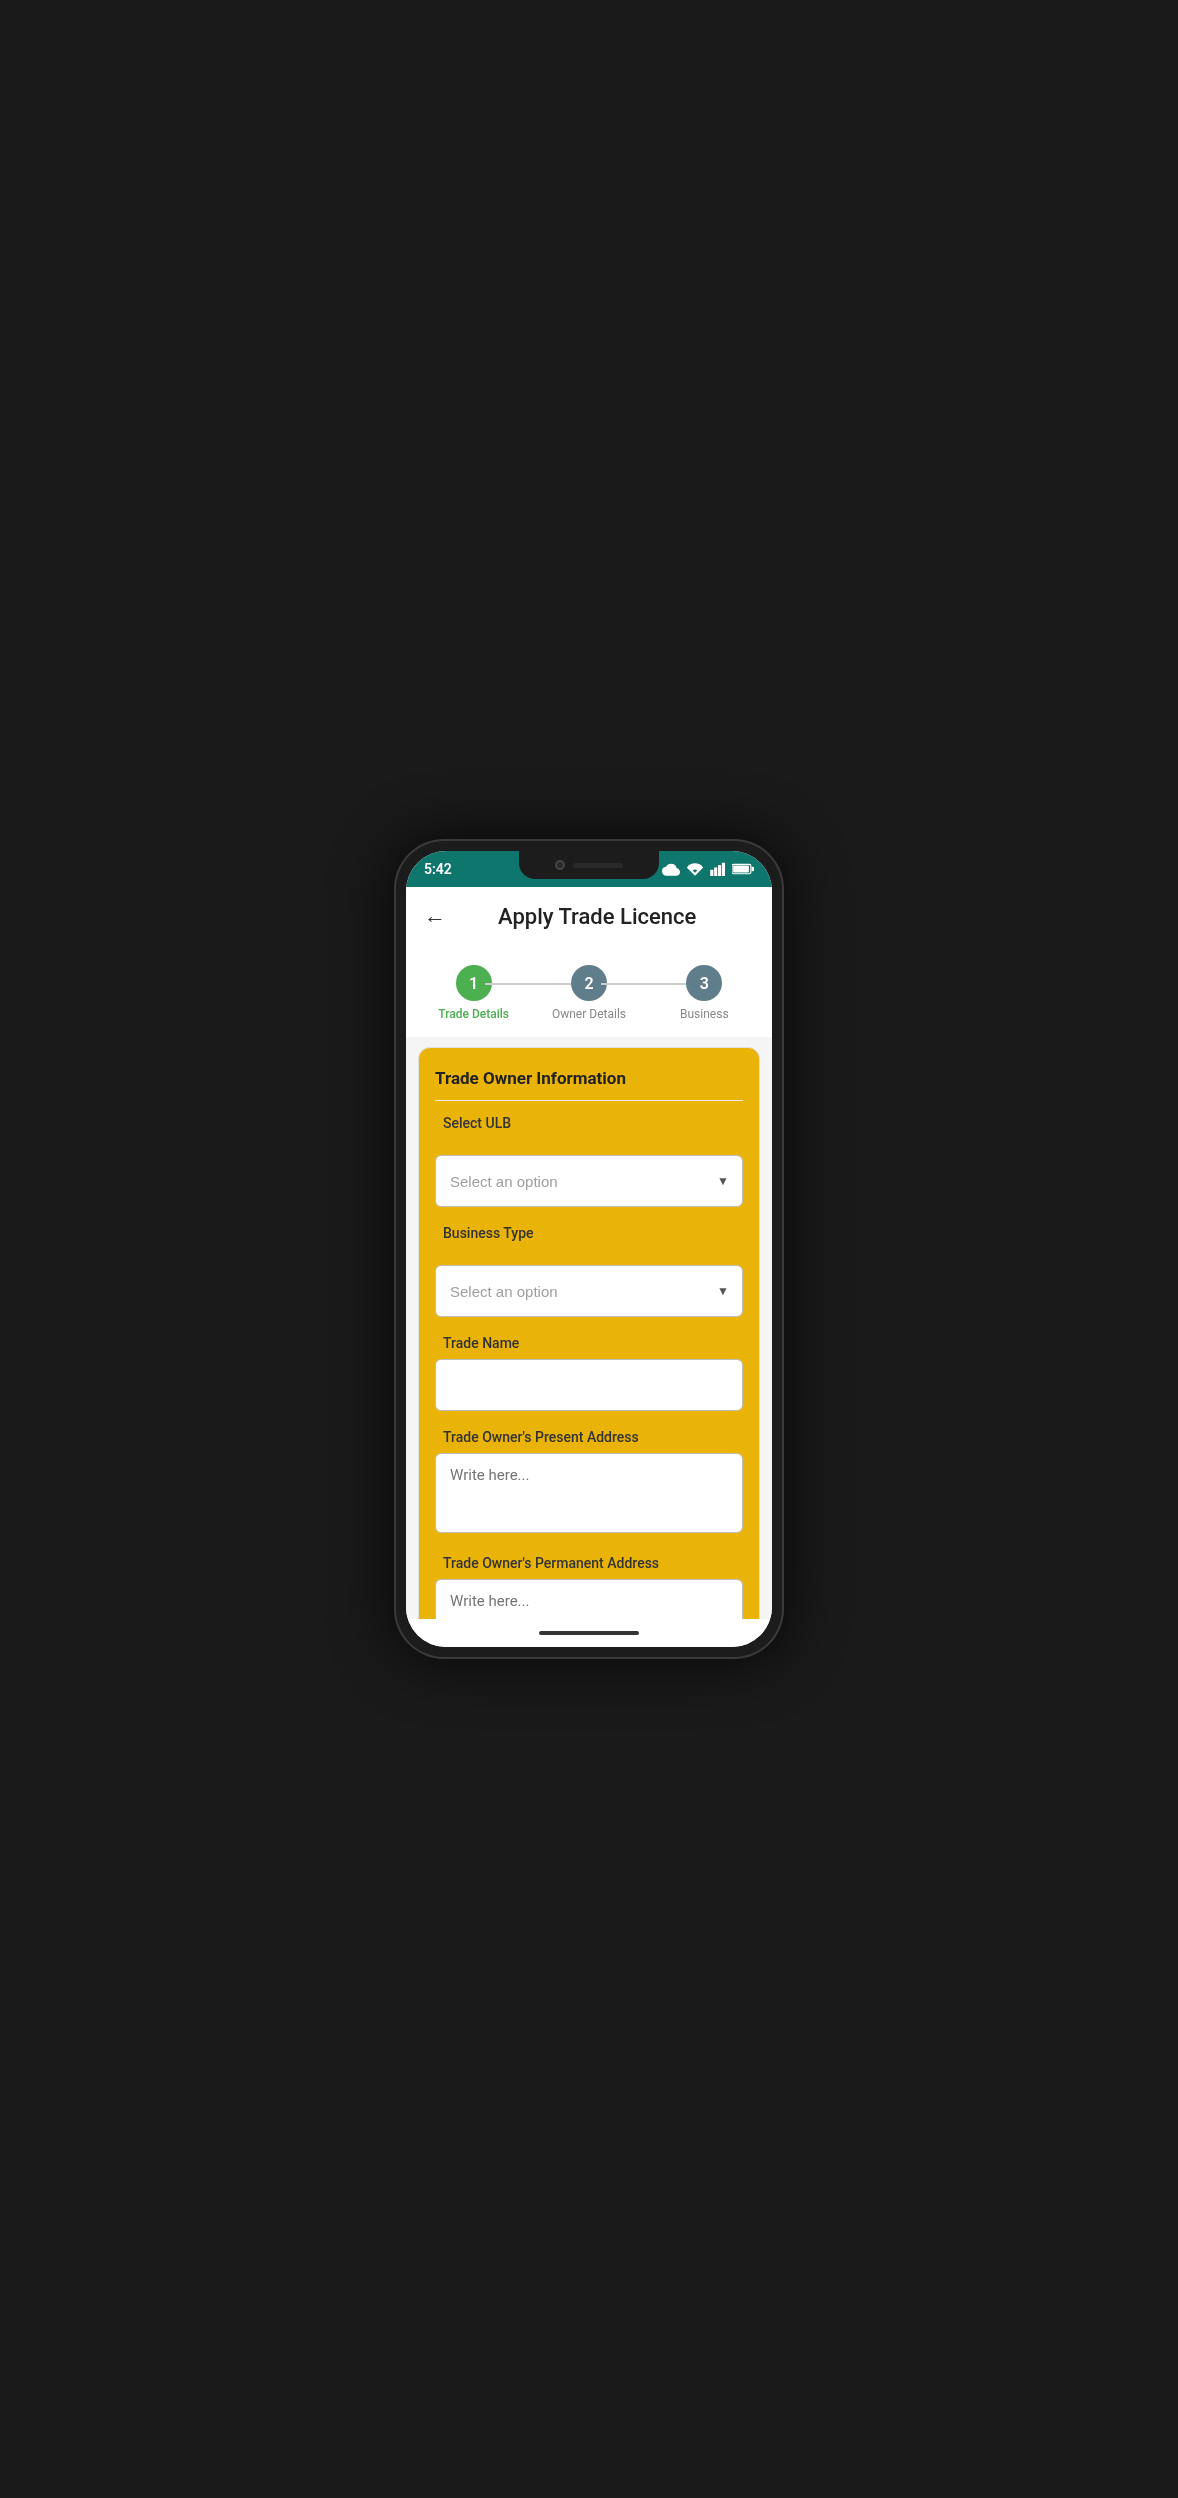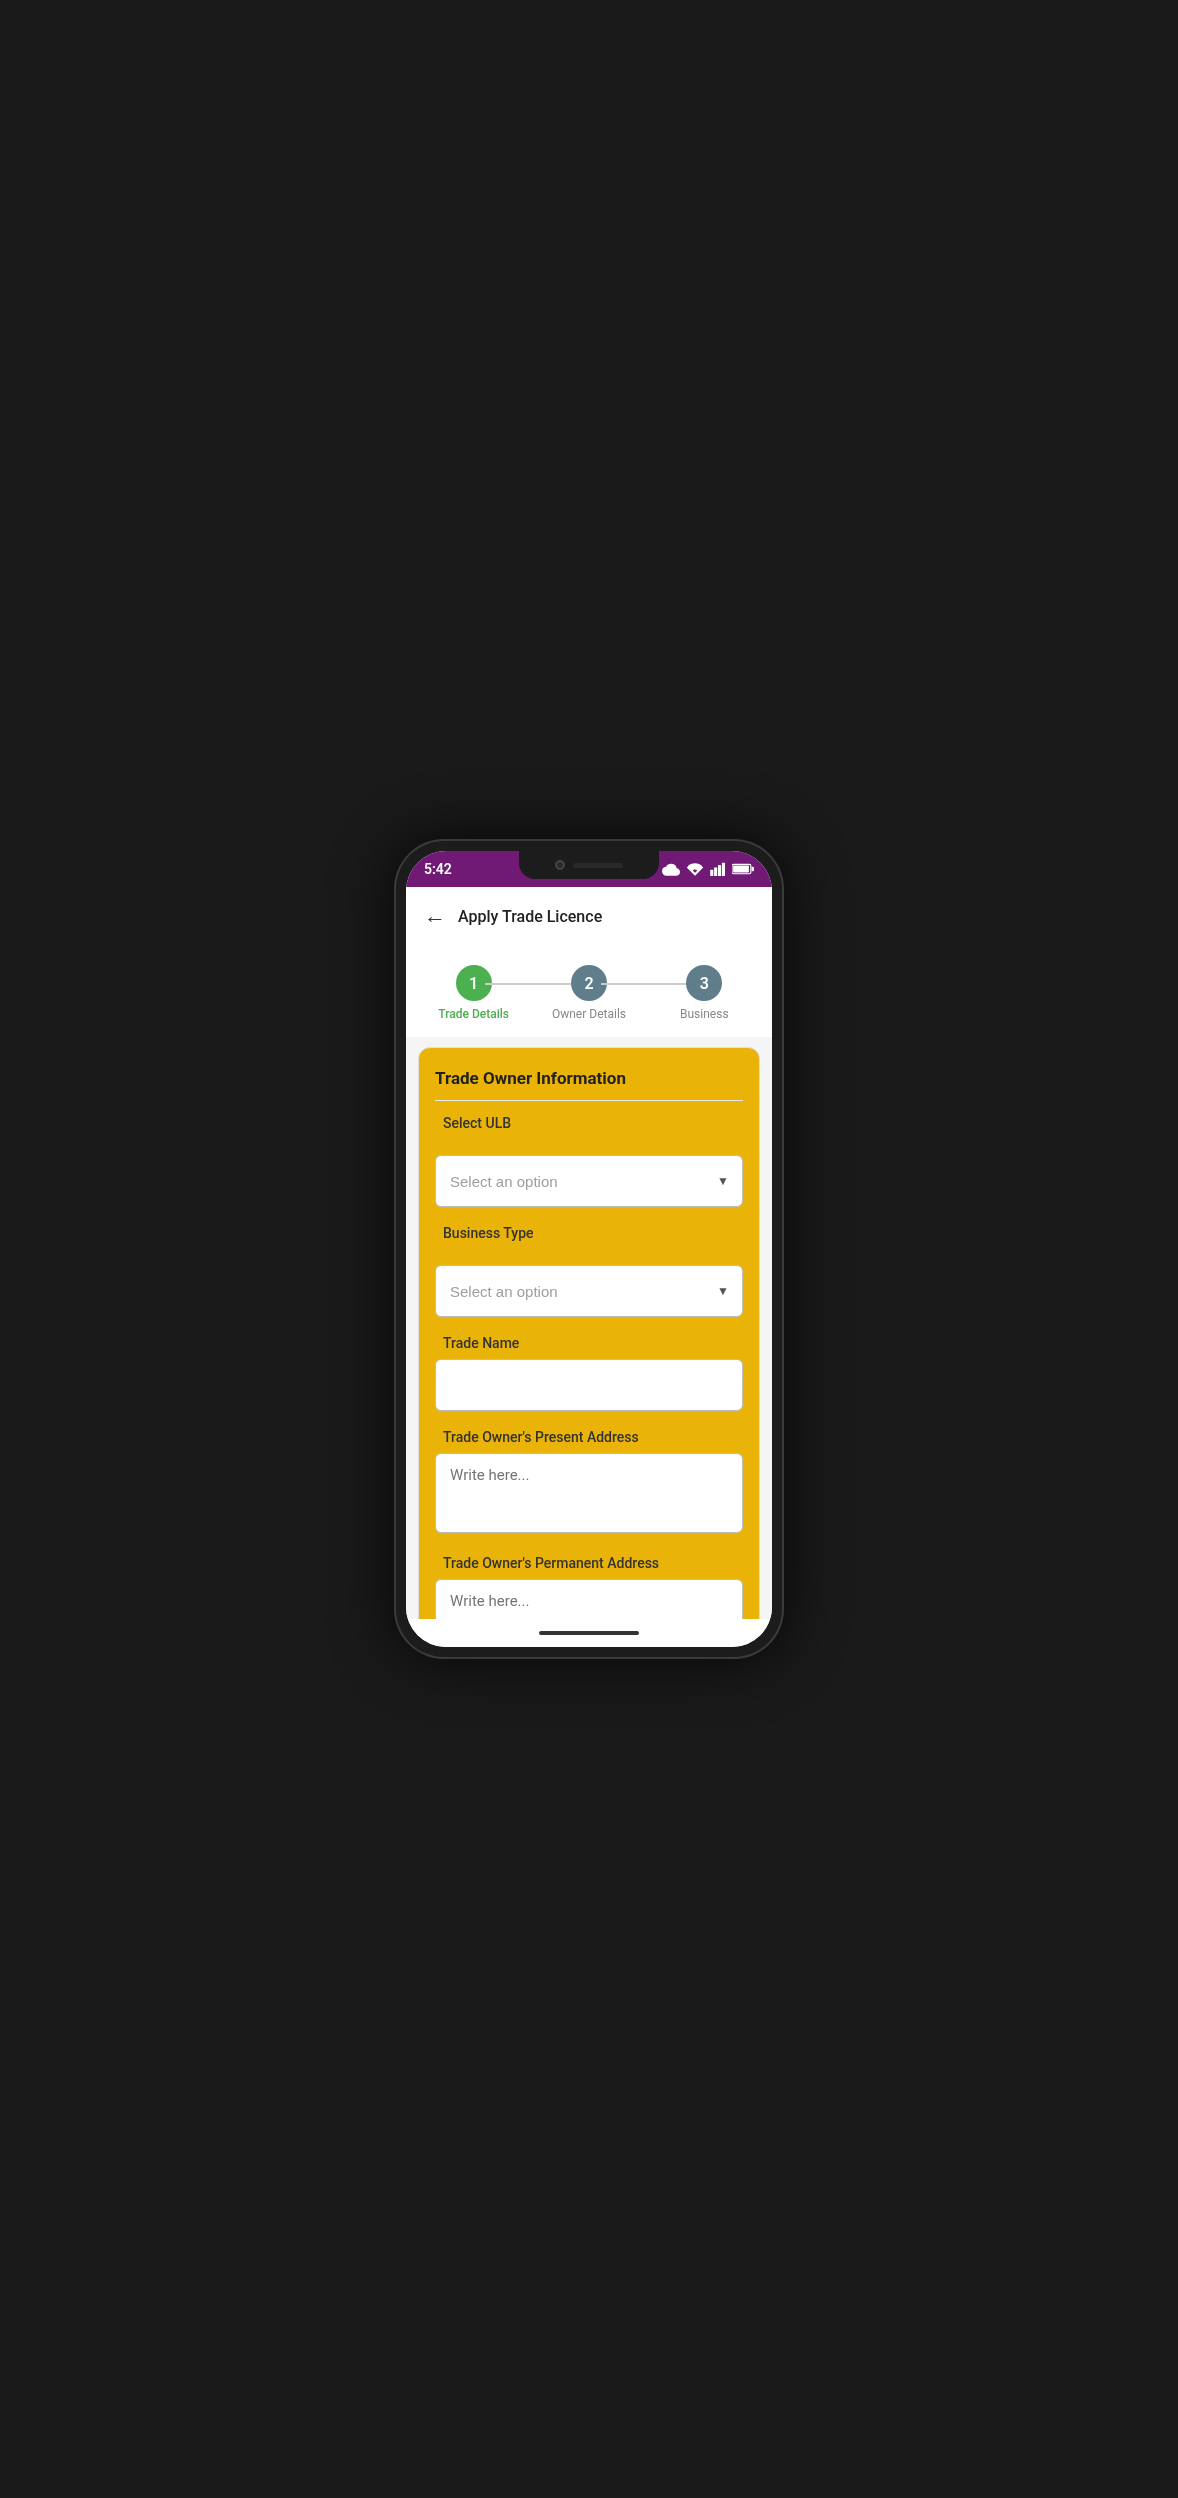--- a/index.html
+++ b/index.html
@@ -29,21 +29,21 @@
       height: 100%;
       background: #fff;
       border-radius: 40px;
       overflow: hidden;
       display: flex;
       flex-direction: column;
     }
 
     
     .status-bar {
-      background: #701a75;
+      background: #0f766e;
       height: 36px;
       display: flex;
       align-items: center;
       justify-content: space-between;
       padding: 0 18px;
       flex-shrink: 0;
     }
 
     .status-time {
       color: white;
@@ -111,23 +111,24 @@
       gap: 12px;
     }
 
     .back-arrow {
       font-size: 22px;
       color: #333;
       cursor: pointer;
     }
 
     .app-title {
-      font-size: 16px;
+      font-size: 22px;
       font-weight: 500;
       color: #222;
+      margin-left: 40px;
     }
 
     
     .step-indicator {
       background: white;
       padding: 20px 10px 16px;
       display: flex;
       align-items: flex-start;
       justify-content: center;
       gap: 0;

